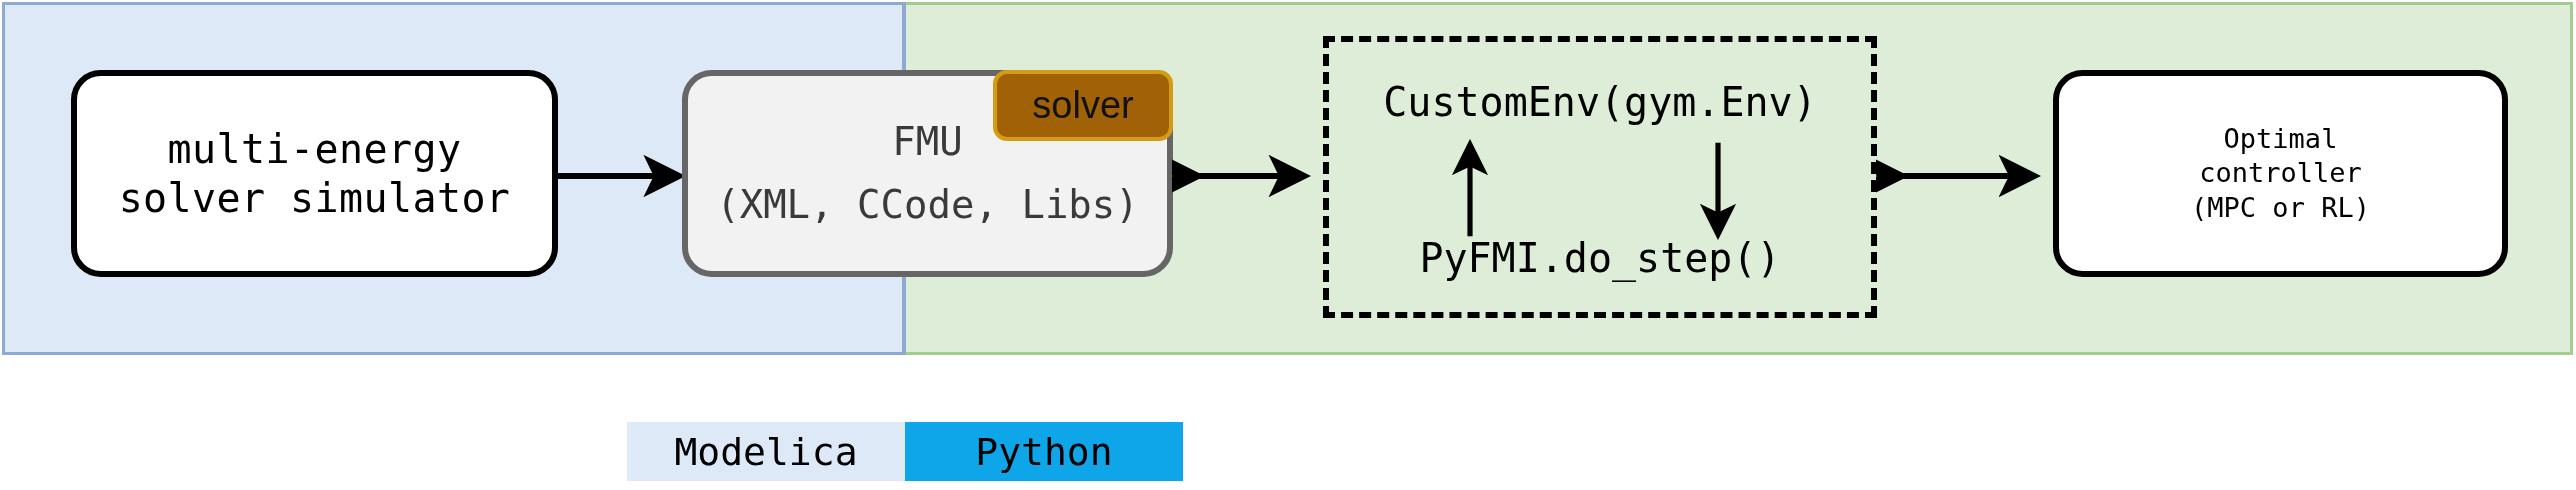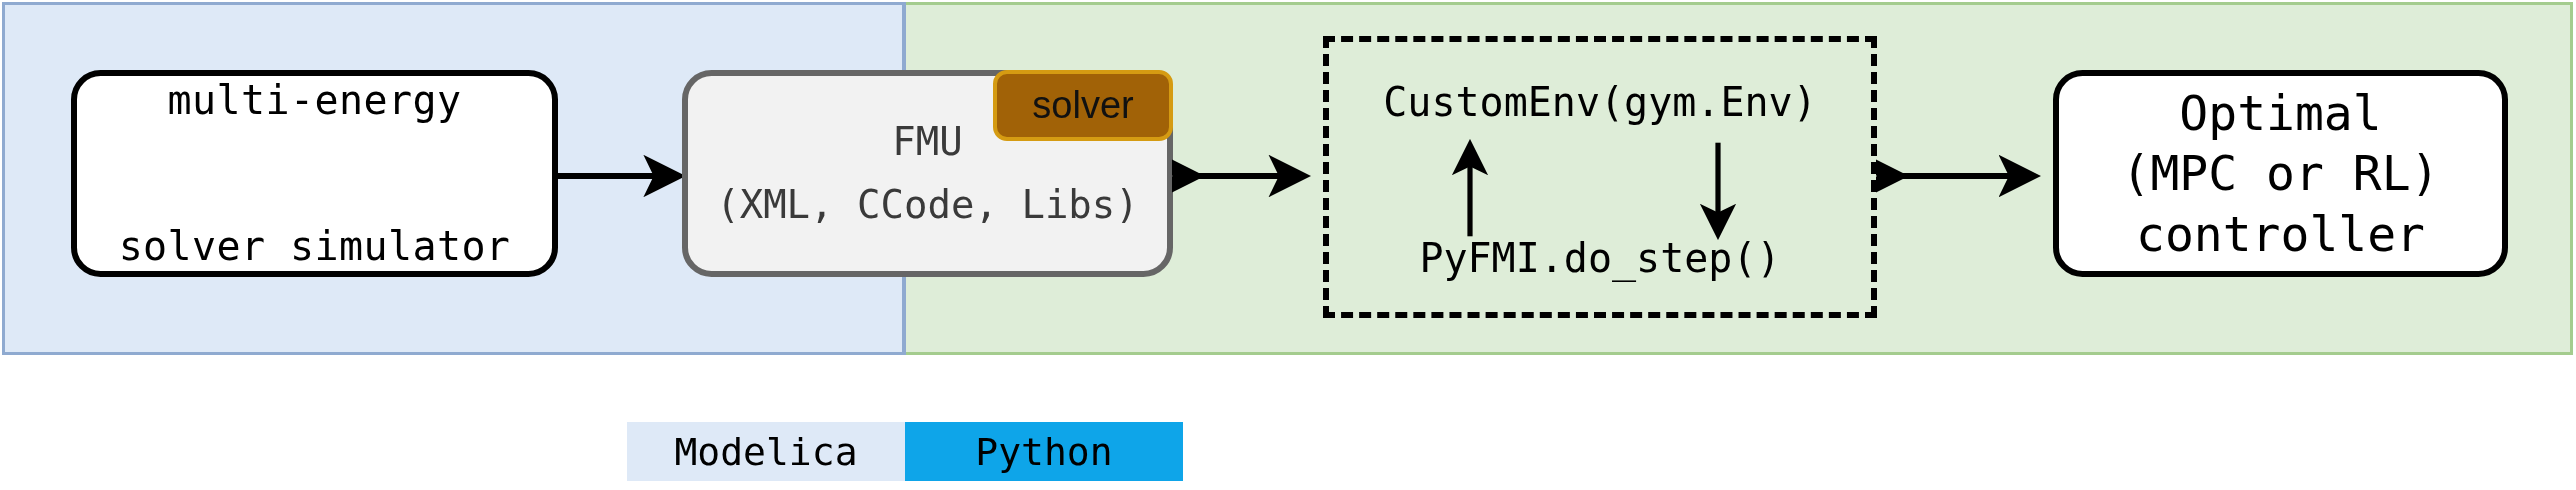--- a/index.html
+++ b/index.html
@@ -70,21 +70,20 @@
     left: 71px;
     top: 70px;
     width: 487px;
     height: 207px;
     background: #ffffff;
     border: 6px solid #000000;
     border-radius: 29.5px;
     font-size: 40px;
     line-height: 1.22;
     letter-spacing: 0.4px;
-    justify-content: space-between;
   }
 
   .node-fmu {
     left: 682px;
     top: 70px;
     width: 491px;
     height: 207px;
     background: #f2f2f2;
     border: 6px solid #666666;
     border-radius: 29.5px;
@@ -95,21 +94,21 @@
   .node-fmu .line-1 { margin-bottom: 14px; }
 
   .node-ctrl {
     left: 2053px;
     top: 70px;
     width: 455px;
     height: 207px;
     background: #ffffff;
     border: 6px solid #000000;
     border-radius: 29.5px;
-    font-size: 48px;
+    font-size: 27px;
     line-height: 1.26;
   }
 
   
   .badge-solver {
     position: absolute;
     left: 993px;
     top: 70px;
     width: 180px;
     height: 71px;
@@ -259,22 +258,22 @@
       </marker>
       <marker id="ah-l3" markerWidth="7" markerHeight="7" refX="5.6" refY="3.5" orient="auto">
         <path d="M0,0 L7,3.5 L0,7 L1.7,3.5 Z" fill="#000000"></path>
       </marker>
     </defs>
     <line x1="28" y1="40" x2="180" y2="40" stroke="#000000" stroke-width="7" marker-end="url(#ah-r3)" marker-start="url(#ah-l3)"></line>
   </svg>
 
   <div class="node node-ctrl">
     <div>Optimal</div>
+    <div>controller</div>
     <div>(MPC or RL)</div>
-    <div>controller</div>
   </div>
 
   <div class="legend">
     <div class="legend-item legend-modelica">Modelica</div>
     <div class="legend-item legend-python">Python</div>
   </div>
 
 </div>
 
 

